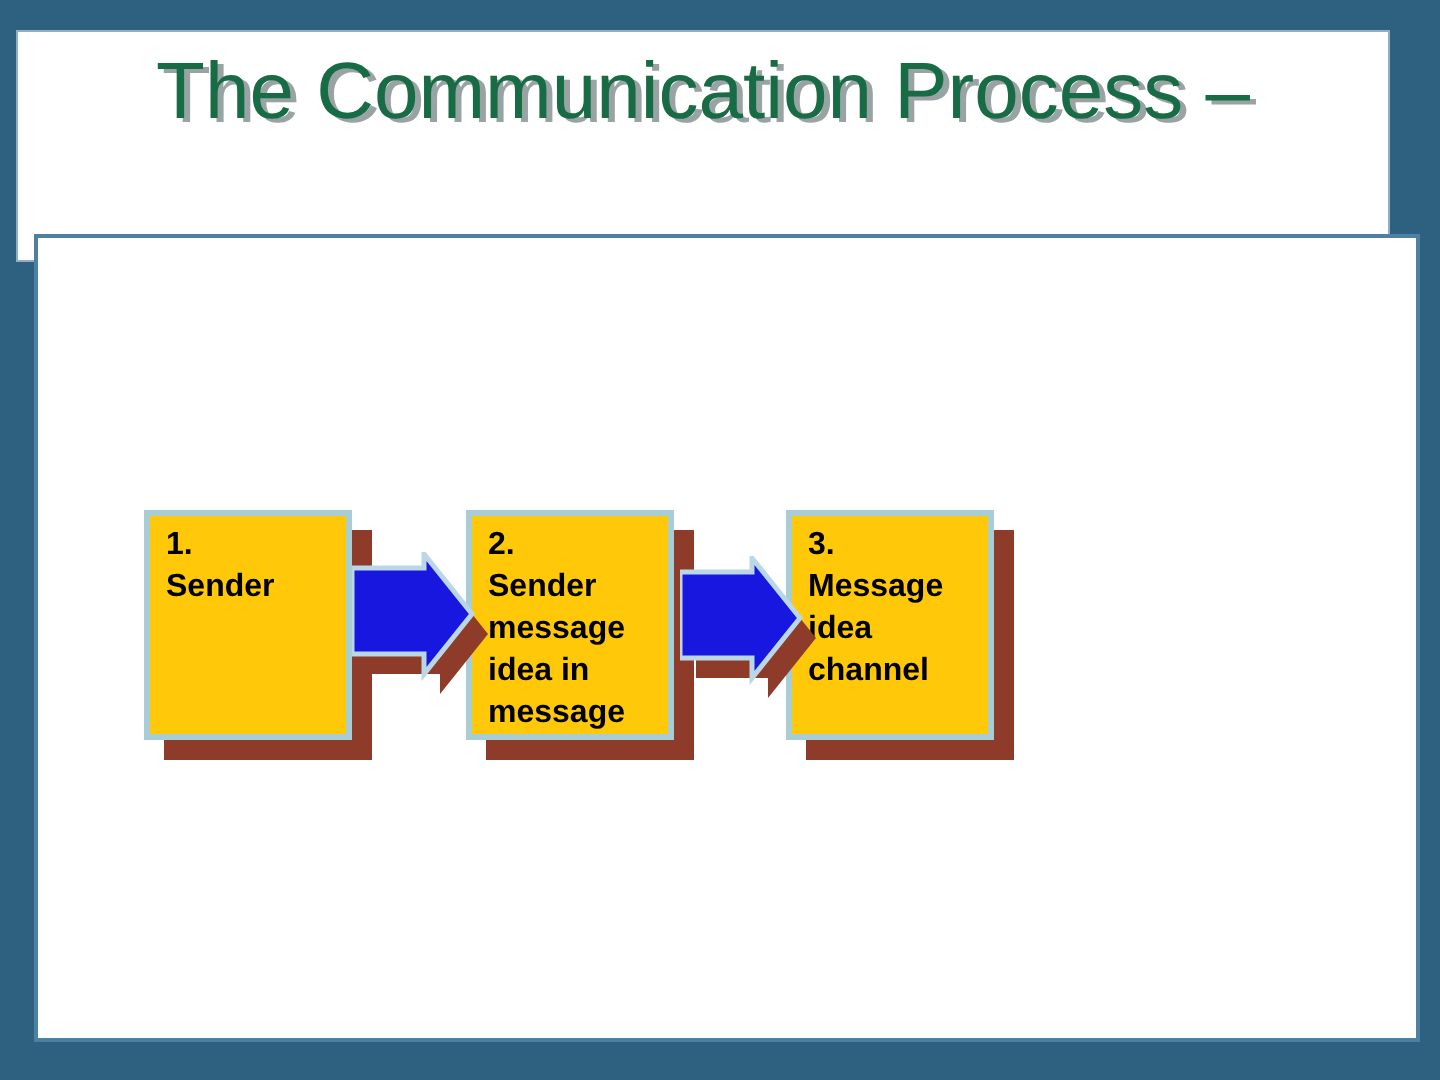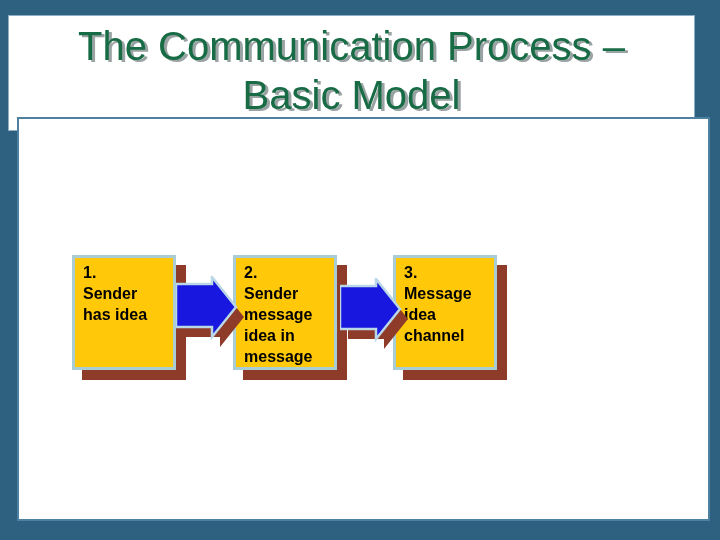--- a/index.html
+++ b/index.html
@@ -45,30 +45,28 @@
   #step3{left:393px;}
   .flow-arrow{position:absolute;z-index:3;width:70px;height:74px;}
   #arrow1{left:176px;top:276px;}
   #arrow2{left:340px;top:278px;}
 </style>
 </head>
 <body>
 
 <div class="title-panel">
   <h1 class="slide-title"><span>The Communication Process –</span><br>
-    <span>Basic Model</span>
   </h1>
 </div>
 
 <div class="content-panel"></div>
 
 <div class="step-box" id="step1">
   <div class="ln">1.</div>
   <div class="ln">Sender</div>
-  <div class="ln">has idea</div>
 </div>
 
 <div class="step-box" id="step2">
   <div class="ln">2.</div>
   <div class="ln">Sender</div>
   <div class="ln">message</div>
   <div class="ln">idea in</div>
   <div class="ln">message</div>
 </div>
 

